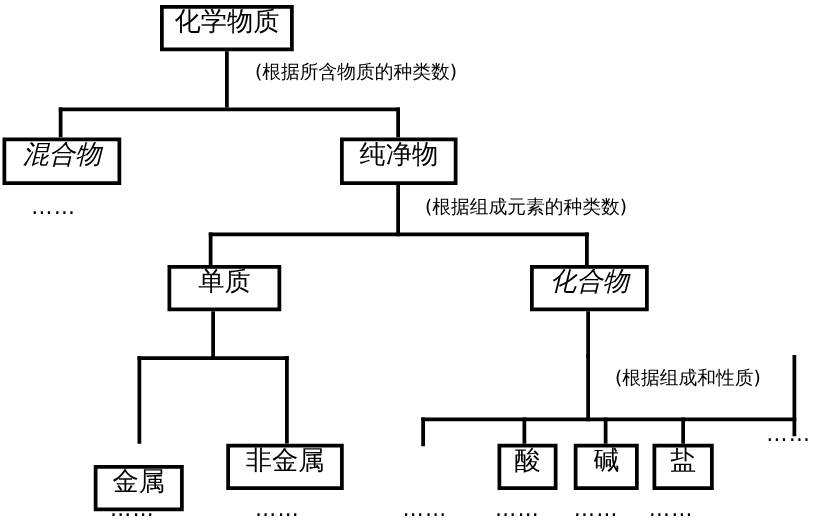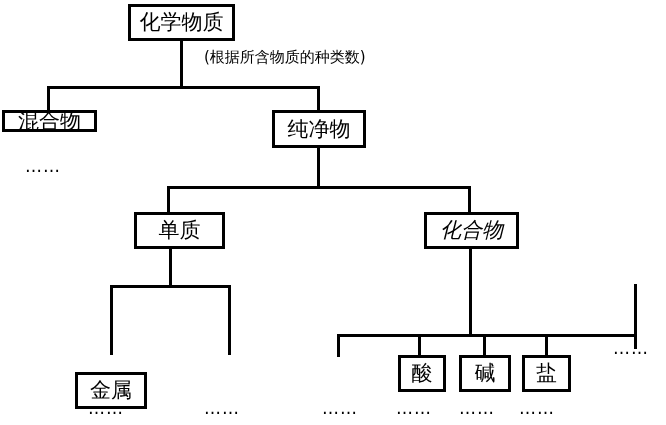--- a/index.html
+++ b/index.html
@@ -5,21 +5,21 @@
   html,body{margin:0;padding:0;background:#ffffff;}
   body{width:666px;height:425px;position:relative;overflow:hidden;
        font-family:"DejaVu Sans","Liberation Sans",sans-serif;}
   #stage{position:absolute;left:0;top:0;width:666px;height:425px;}
 
   .node{
     position:absolute;
     box-sizing:border-box;
     border:3px solid #000;
     background:#fff;
-    display:flex;align-items:center;justify-content:center;
+    display:flex;align-items:flex-start;justify-content:center;
     font-size:21px;
     line-height:1;
     color:#000;
     letter-spacing:0px;
     white-space:nowrap;
     z-index:3;
   }
 
   .note{
     position:absolute;
@@ -73,57 +73,62 @@
   <div class="ln v" style="left:337px;top:334px;height:23px;"></div>
   <div class="ln v" style="left:418px;top:334px;height:23px;"></div>
   <div class="ln v" style="left:483px;top:334px;height:23px;"></div>
   <div class="ln v" style="left:545px;top:334px;height:23px;"></div>
   <div class="ln v" style="left:634px;top:284px;height:65px;"></div>
 
   <div class="node" style="left:128px;top:4px;width:107px;height:37px;">
     <span>化学物质</span>
   </div>
 
-  <div class="node" style="left:2px;top:110px;width:95px;height:22px;">
+  <div class="node" style="left:2px;top:110px;width:95px;height:38px;font-style:italic;">
     <span>混合物</span>
   </div>
 
   <div class="node" style="left:272px;top:110px;width:94px;height:38px;">
     <span>纯净物</span>
   </div>
 
   <div class="node" style="left:134px;top:212px;width:91px;height:37px;">
     <span>单质</span>
   </div>
 
   <div class="node" style="left:424px;top:212px;width:95px;height:37px;font-style:italic;">
     <span>化合物</span>
   </div>
 
   <div class="node" style="left:75px;top:372px;width:72px;height:37px;">
     <span>金属</span>
   </div>
 
+  <div class="node" style="left:181px;top:355px;width:94px;height:37px;">
+    <span>非金属</span>
+  </div>
 
 
   <div class="node" style="left:398px;top:355px;width:48px;height:37px;">
     <span>酸</span>
   </div>
 
   <div class="node" style="left:459px;top:355px;width:52px;height:37px;">
     <span>碱</span>
   </div>
 
   <div class="node" style="left:522px;top:355px;width:49px;height:37px;">
     <span>盐</span>
   </div>
 
   <div class="note" style="left:186px;top:50px;">(根据所含物质的种类数)</div>
 
+  <div class="note" style="left:322px;top:158px;">(根据组成元素的种类数)</div>
 
+  <div class="note" style="left:474px;top:295px;">(根据组成和性质)</div>
 
   <div class="dots" style="left:25px;top:158px;">……</div>
   <div class="dots" style="left:88px;top:400px;">……</div>
   <div class="dots" style="left:204px;top:400px;">……</div>
   <div class="dots" style="left:322px;top:400px;">……</div>
   <div class="dots" style="left:396px;top:400px;">……</div>
   <div class="dots" style="left:459px;top:400px;">……</div>
   <div class="dots" style="left:519px;top:400px;">……</div>
   <div class="dots" style="left:613px;top:340px;">……</div>
 

